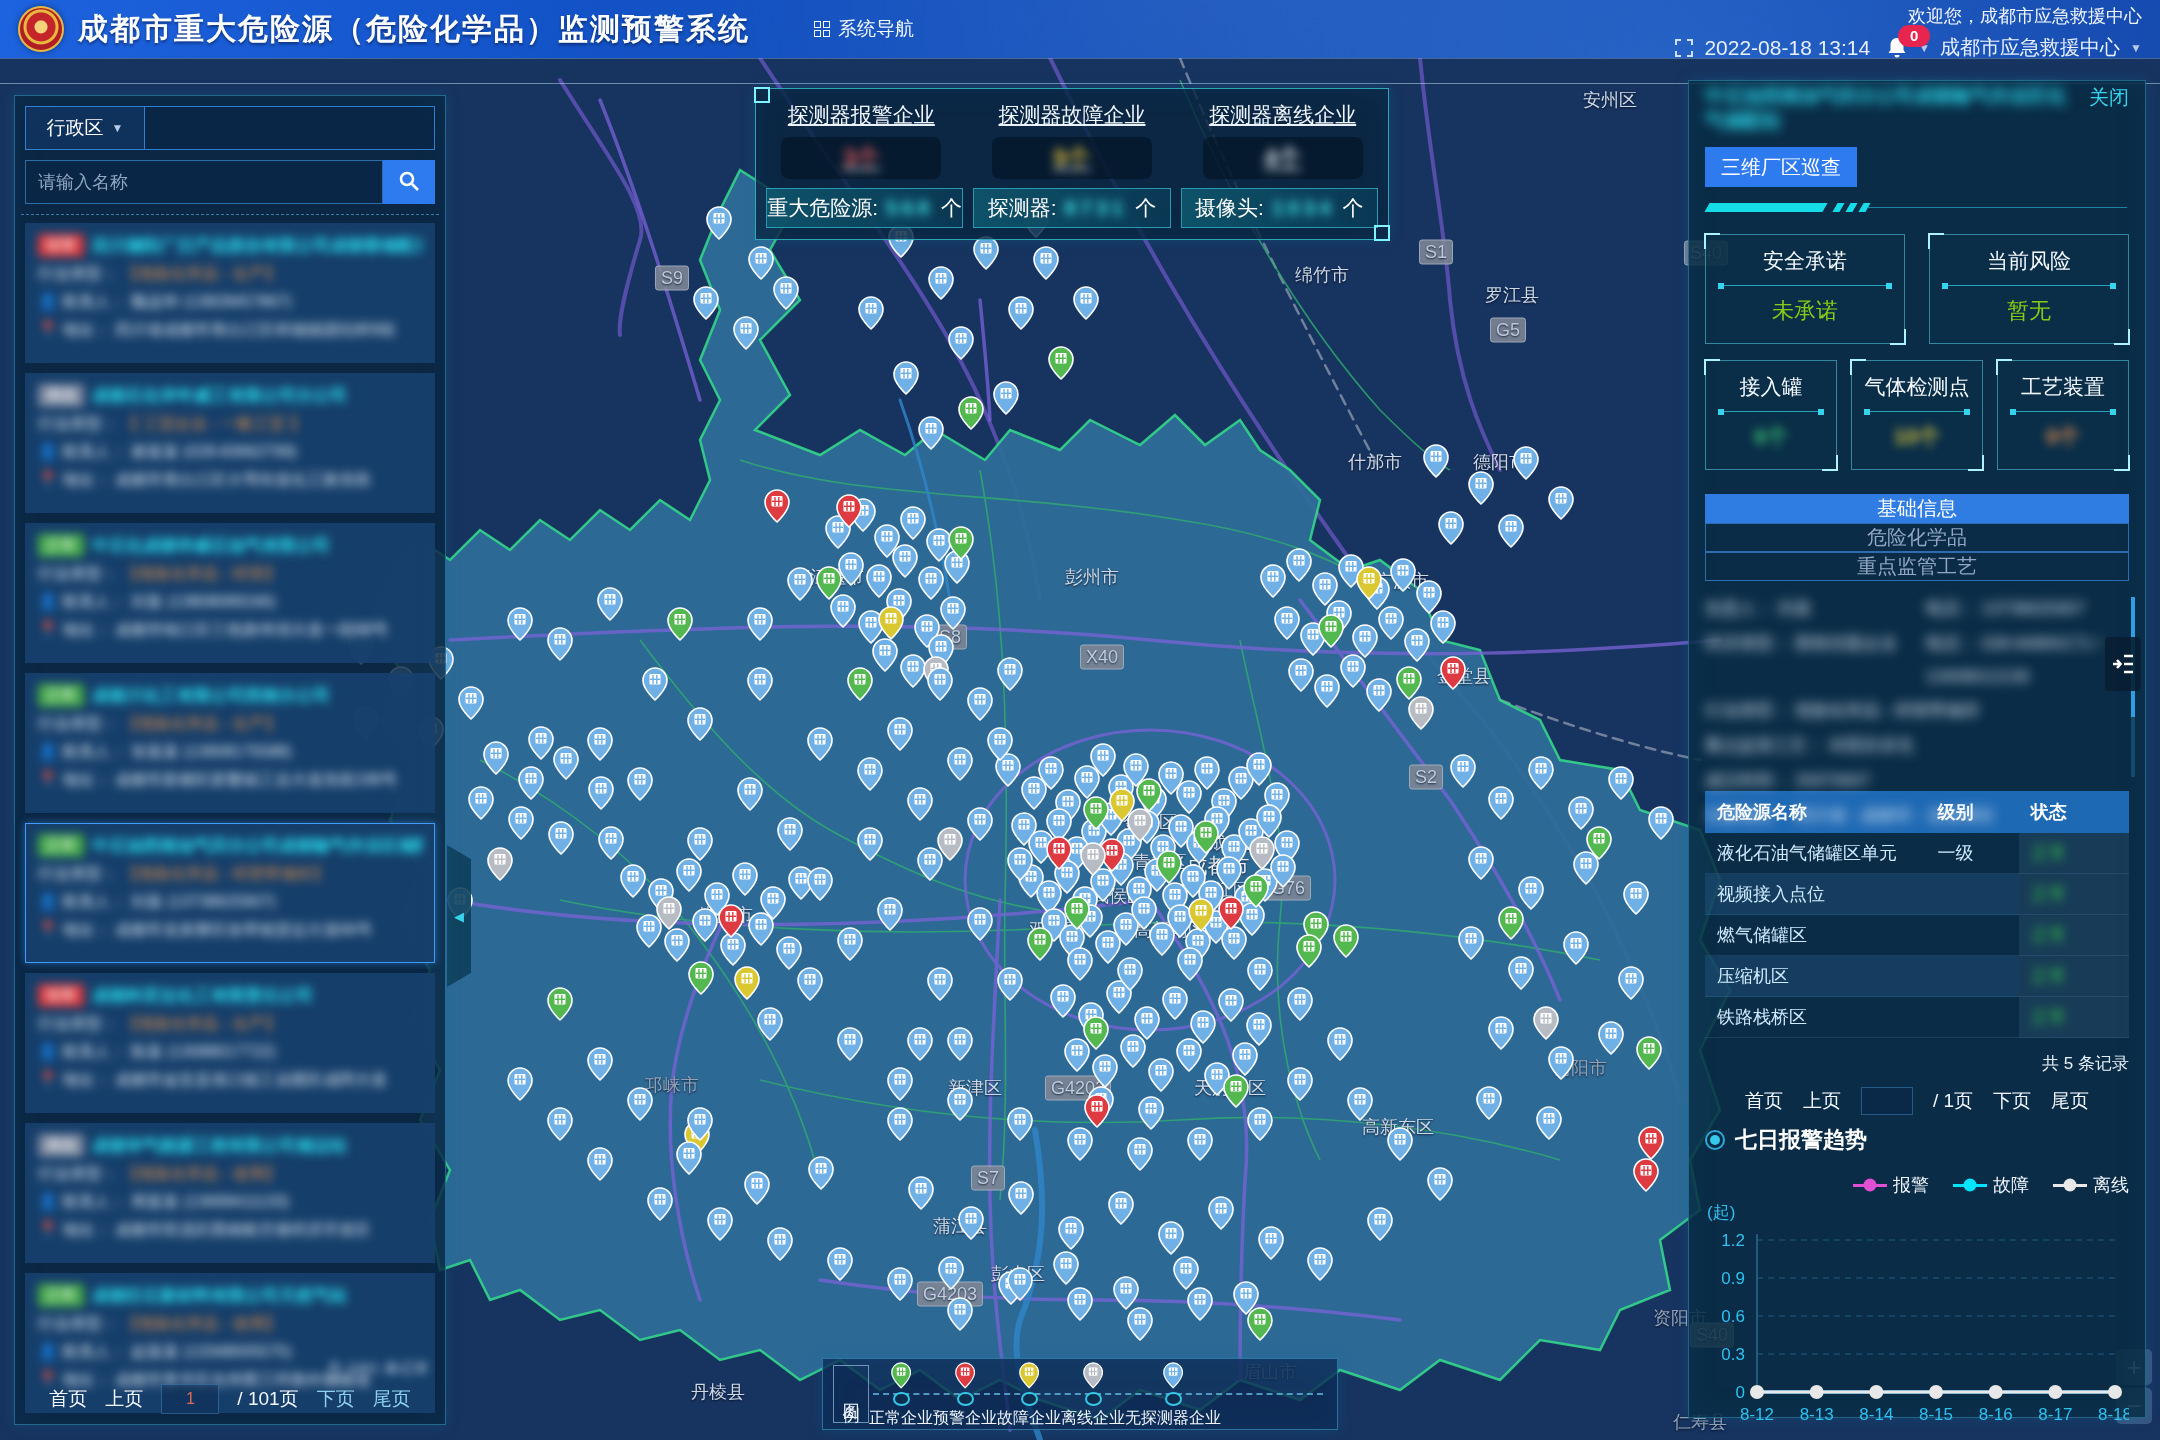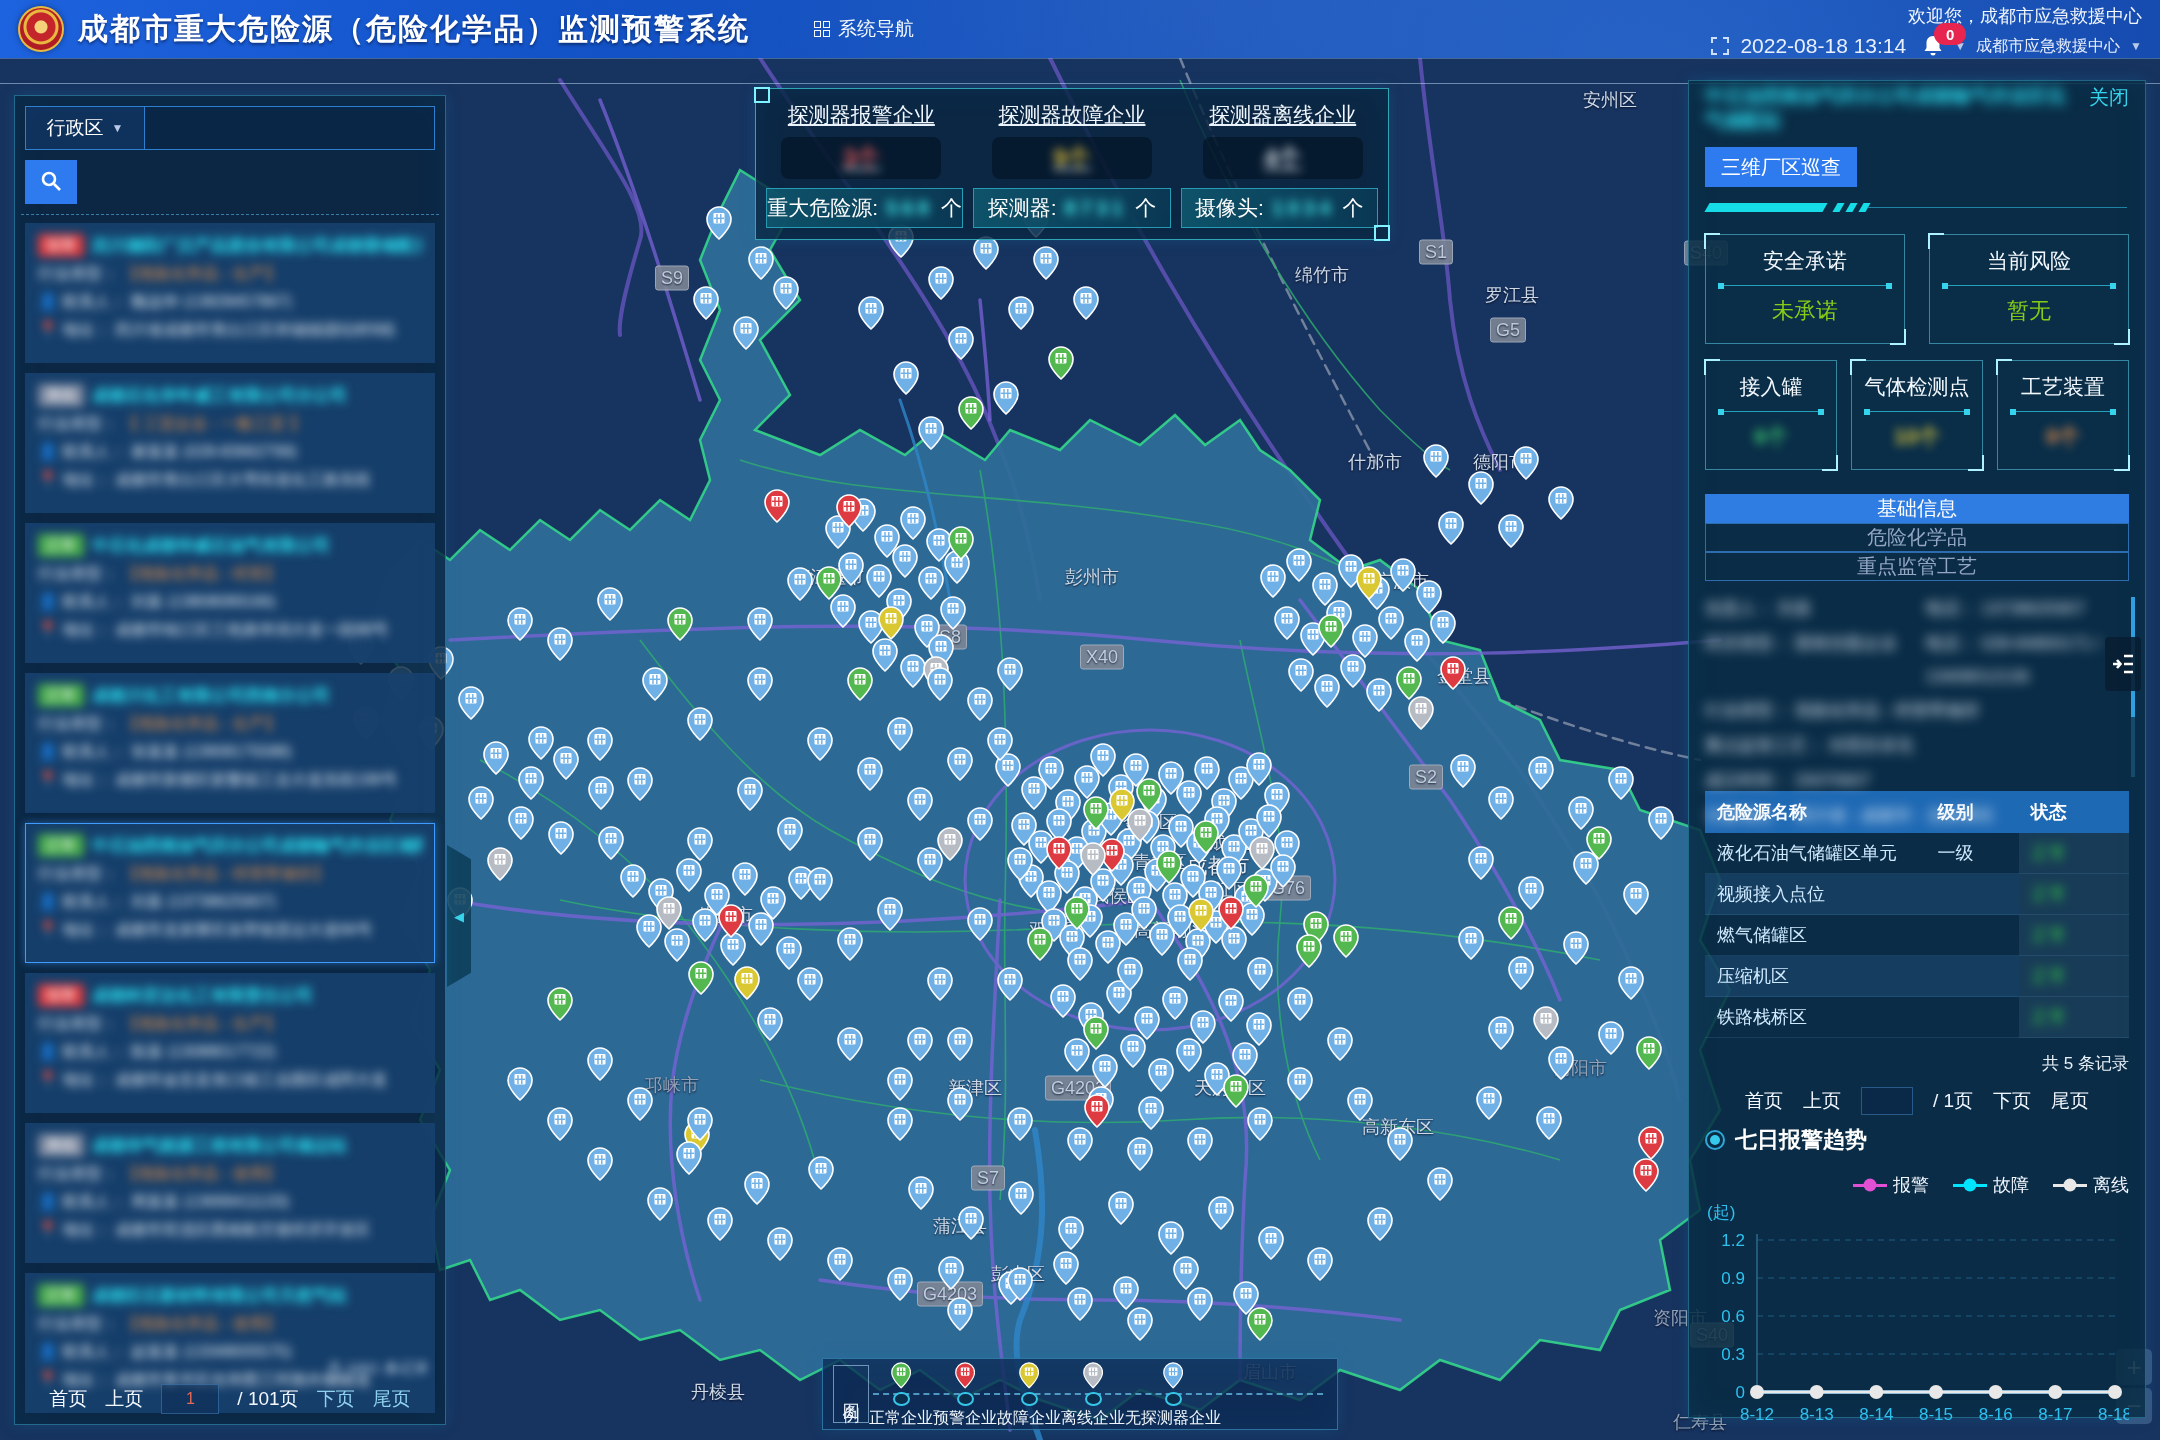--- a/index.html
+++ b/index.html
@@ -28,21 +28,21 @@
   .grid-ico i{border:1.5px solid #fff;display:block;}
   .hdr-right{position:absolute;right:18px;top:4px;text-align:right;z-index:61;}
   .welcome{font-size:18px;color:#f2f7ff;}
   .statusrow{margin-top:6px;display:flex;align-items:center;gap:10px;justify-content:flex-end;
     color:#e8f0ff;font-size:21px;}
   .fs-ico svg,.bell-ico svg{display:block;}
   .bell-wrap{position:relative;margin-left:6px;}
   .badge{position:absolute;top:-11px;left:12px;min-width:24px;height:22px;border-radius:12px;
     background:#e7254f;color:#fff;font-size:15px;font-weight:bold;display:flex;align-items:center;justify-content:center;padding:0 4px;}
   .caret{font-size:12px;color:#b9c9e8;}
-  .hdr-user{font-size:16px;color:#e8f0ff;}
+  .hdr-user{font-size:20px;color:#e8f0ff;}
 
   
   #map-wrap{position:absolute;inset:0;z-index:1;}
   #map-svg{position:absolute;inset:0;}
   #map-labels span{position:absolute;transform:translate(-50%,-50%);color:#cfd9e6;font-size:18px;
     text-shadow:0 1px 2px rgba(0,10,30,.8);white-space:nowrap;pointer-events:none;}
   #map-labels span.big{font-size:21px;color:#e6edf5;}
   #map-labels span.dim{color:#93a2b6;}
   .road-badge{position:absolute;transform:translate(-50%,-50%);background:#7d8696;color:#fff;
     font-size:13px;padding:1px 5px;border-radius:3px;border:1px solid #aab3c2;opacity:.9;pointer-events:none;}
@@ -3287,20 +3287,21 @@
 
 <div id="sidebar" class="panel">
   <div class="filter-row">
     <div class="region-btn">
       <span>行政区</span>
       <span class="caret">▼</span>
     </div>
     <div class="region-input"></div>
   </div>
   <div class="search-row">
+    <input class="search-input" placeholder="请输入名称" style="">
     <button class="search-btn">
       <span>
         <svg width="22" height="22" viewBox="0 0 22 22" fill="none" stroke="#fff" stroke-width="2.6">
           <circle cx="9" cy="9" r="6"></circle>
             <path d="M14 14 L20 20"></path>
         </svg>
       </span>
     </button>
   </div>
   <div class="dash-sep"></div>

